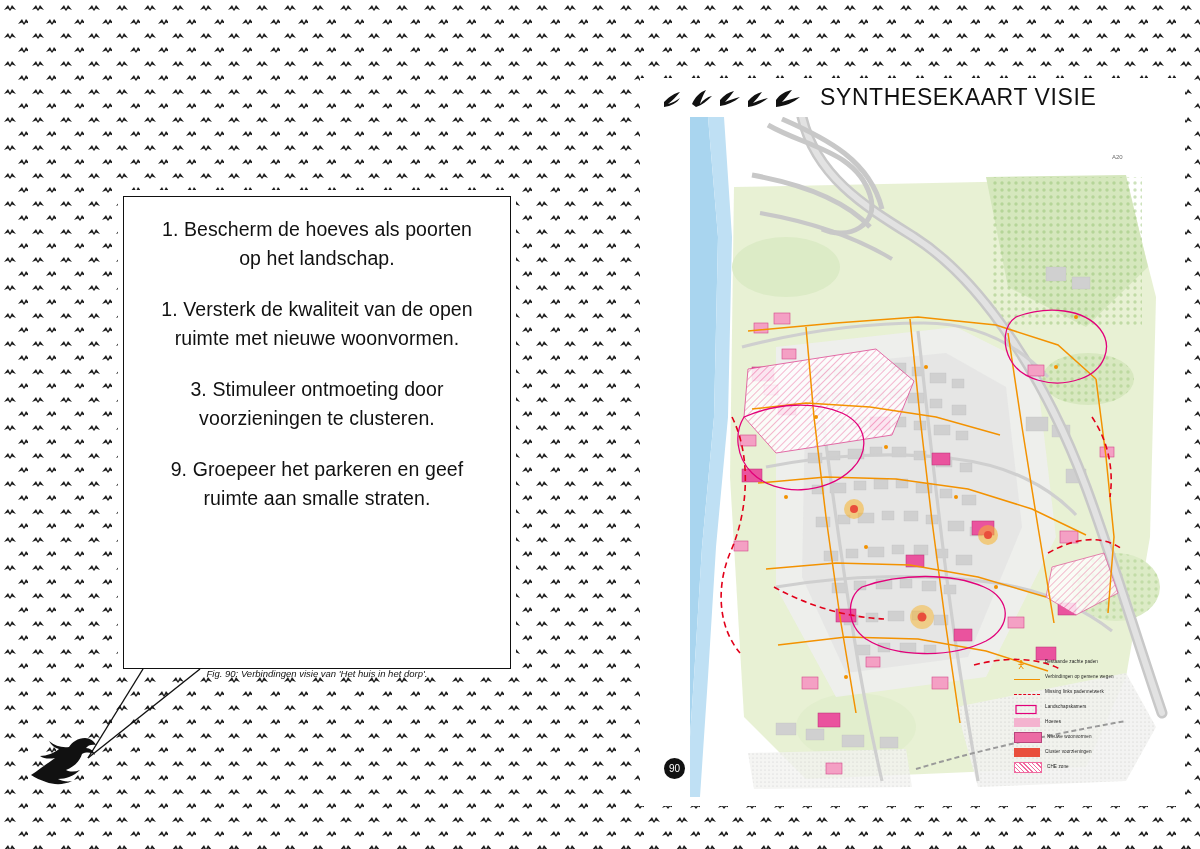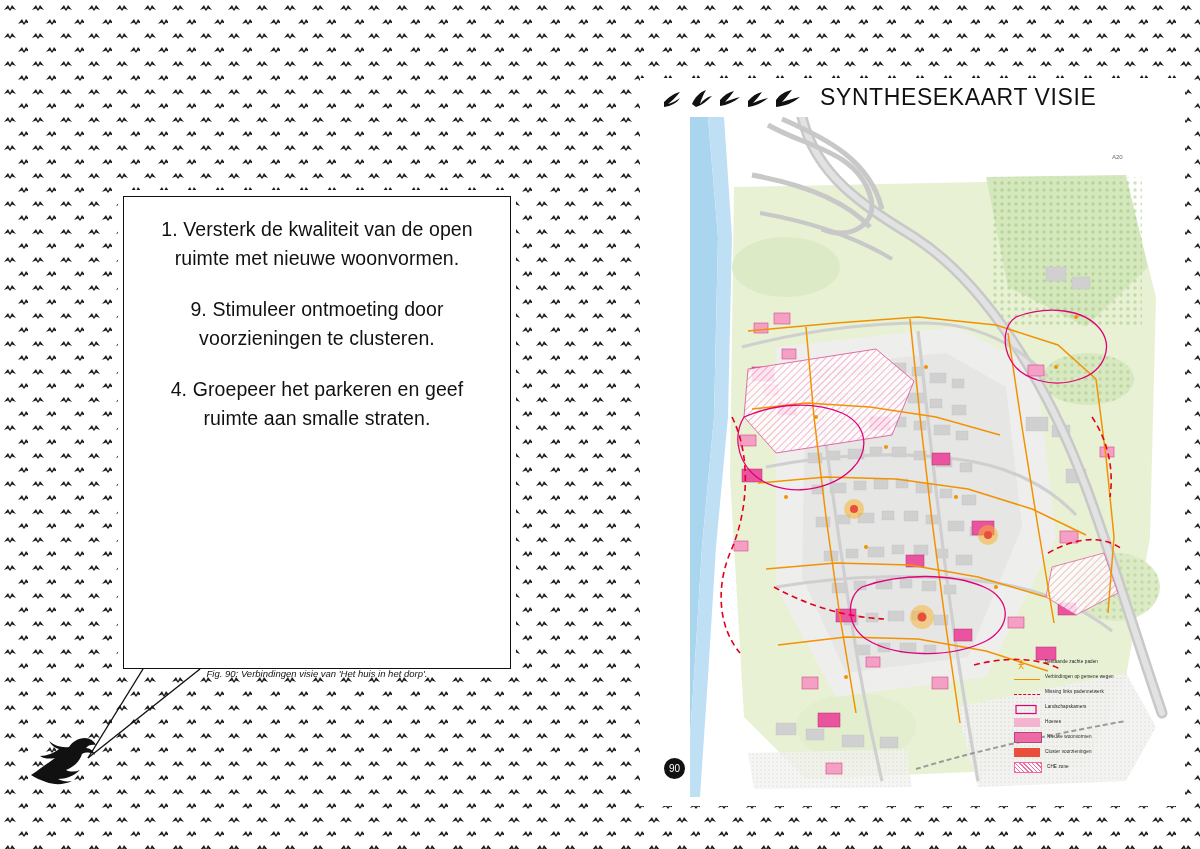--- a/index.html
+++ b/index.html
@@ -250,23 +250,24 @@
 
   <svg id="raven-big" viewBox="0 0 72 52">
     <path d="M3 40 C12 34 20 28 27 23 C22 24 16 24 12 21 C19 21 26 18 31 14 C27 13 23 10 21 6 C27 11 34 13 41 12
              C44 7 50 3 57 3 C62 3 66 6 68 10 C64 9 60 10 58 13 C62 13 66 16 67 20 C63 17 58 17 54 19
              C52 26 46 32 38 35 C42 37 47 37 52 35 C46 41 38 44 30 44 C34 46 39 47 44 46 C36 50 26 50 18 47
              C13 45 7 43 3 40 Z" fill="#111111"></path>
   </svg>
 
   <div id="quote-box">
     <div id="quote-inner">
+      <p class="quote-line">1. Bescherm de hoeves als poorten op het landschap.</p>
       <p class="quote-line">1. Versterk de kwaliteit van de open ruimte met nieuwe woonvormen.</p>
-      <p class="quote-line">9. Stimuleer ontmoeting door voorzieningen te clusteren.</p>
-      <p class="quote-line">4. Groepeer het parkeren en geef ruimte aan smalle straten.</p>
+      <p class="quote-line">3. Stimuleer ontmoeting door voorzieningen te clusteren.</p>
+      <p class="quote-line">9. Groepeer het parkeren en geef ruimte aan smalle straten.</p>
     </div>
   </div>
 
   <div id="fig-caption">Fig. 90: Verbindingen visie van 'Het huis in het dorp'.</div>
 
   <div id="right-panel">
 
     <div id="panel-header">
       <svg id="header-birds" viewBox="0 0 150 26">
         <path d="M2 14 C8 8 13 5 18 4 C14 9 10 13 6 16 C10 15 14 13 18 10 C15 15 9 18 2 19 Z" fill="#111111"></path>

